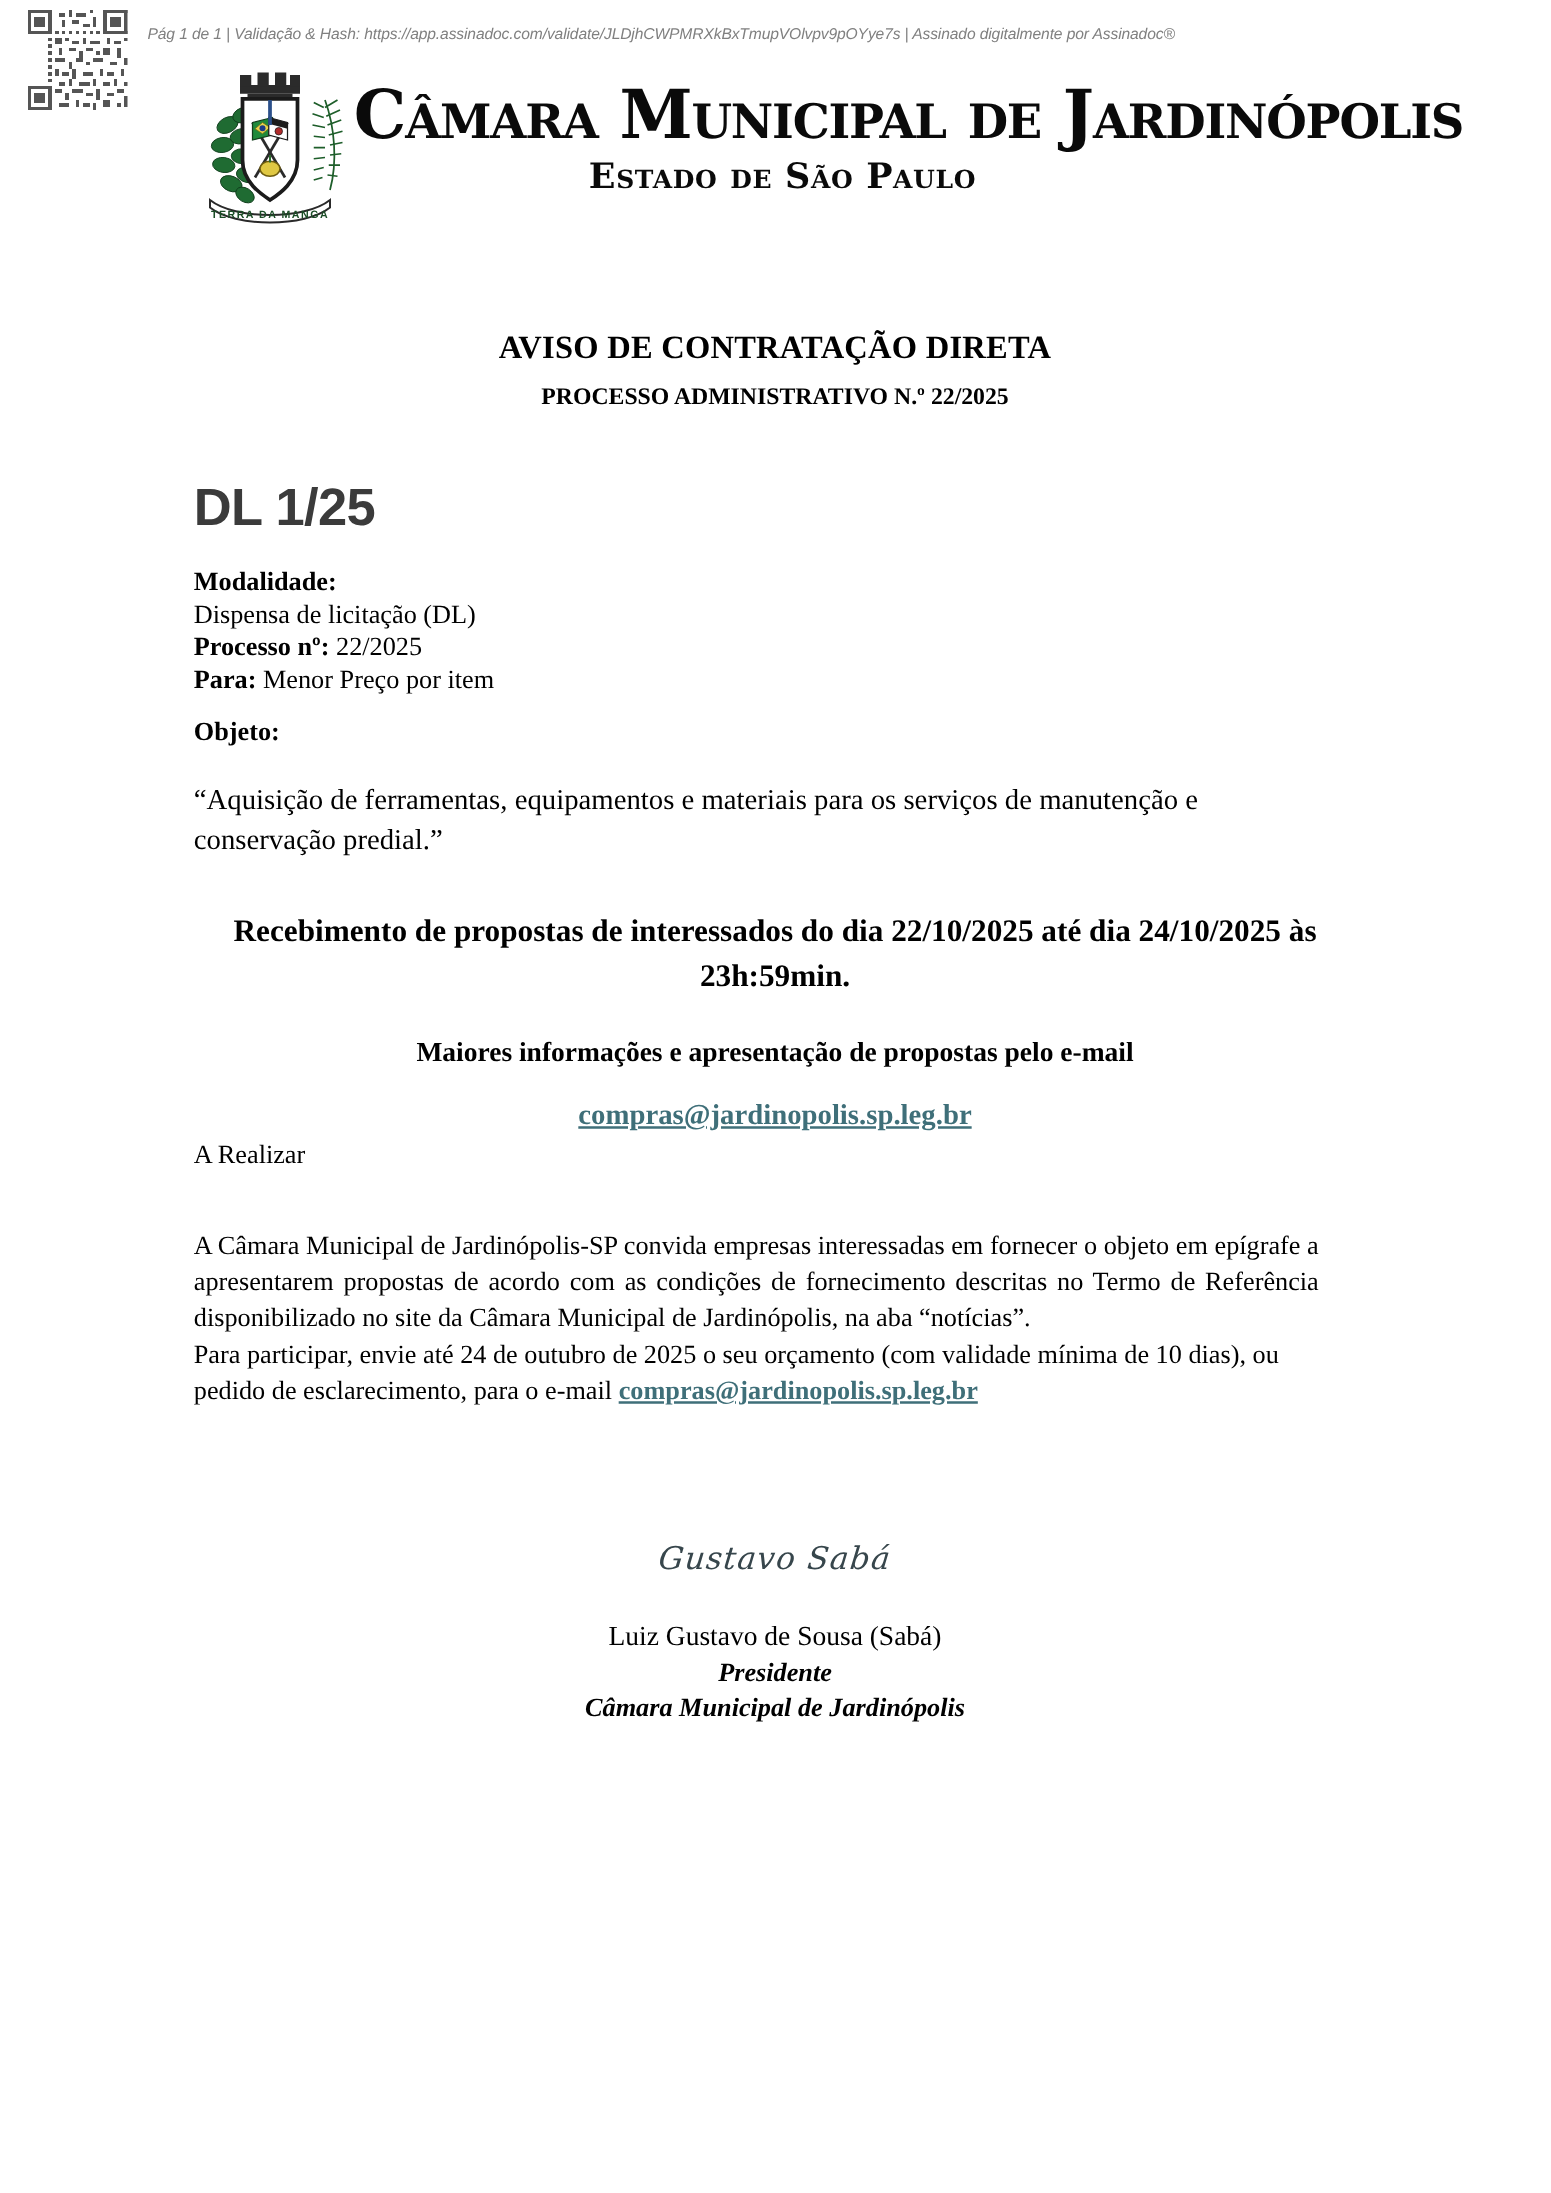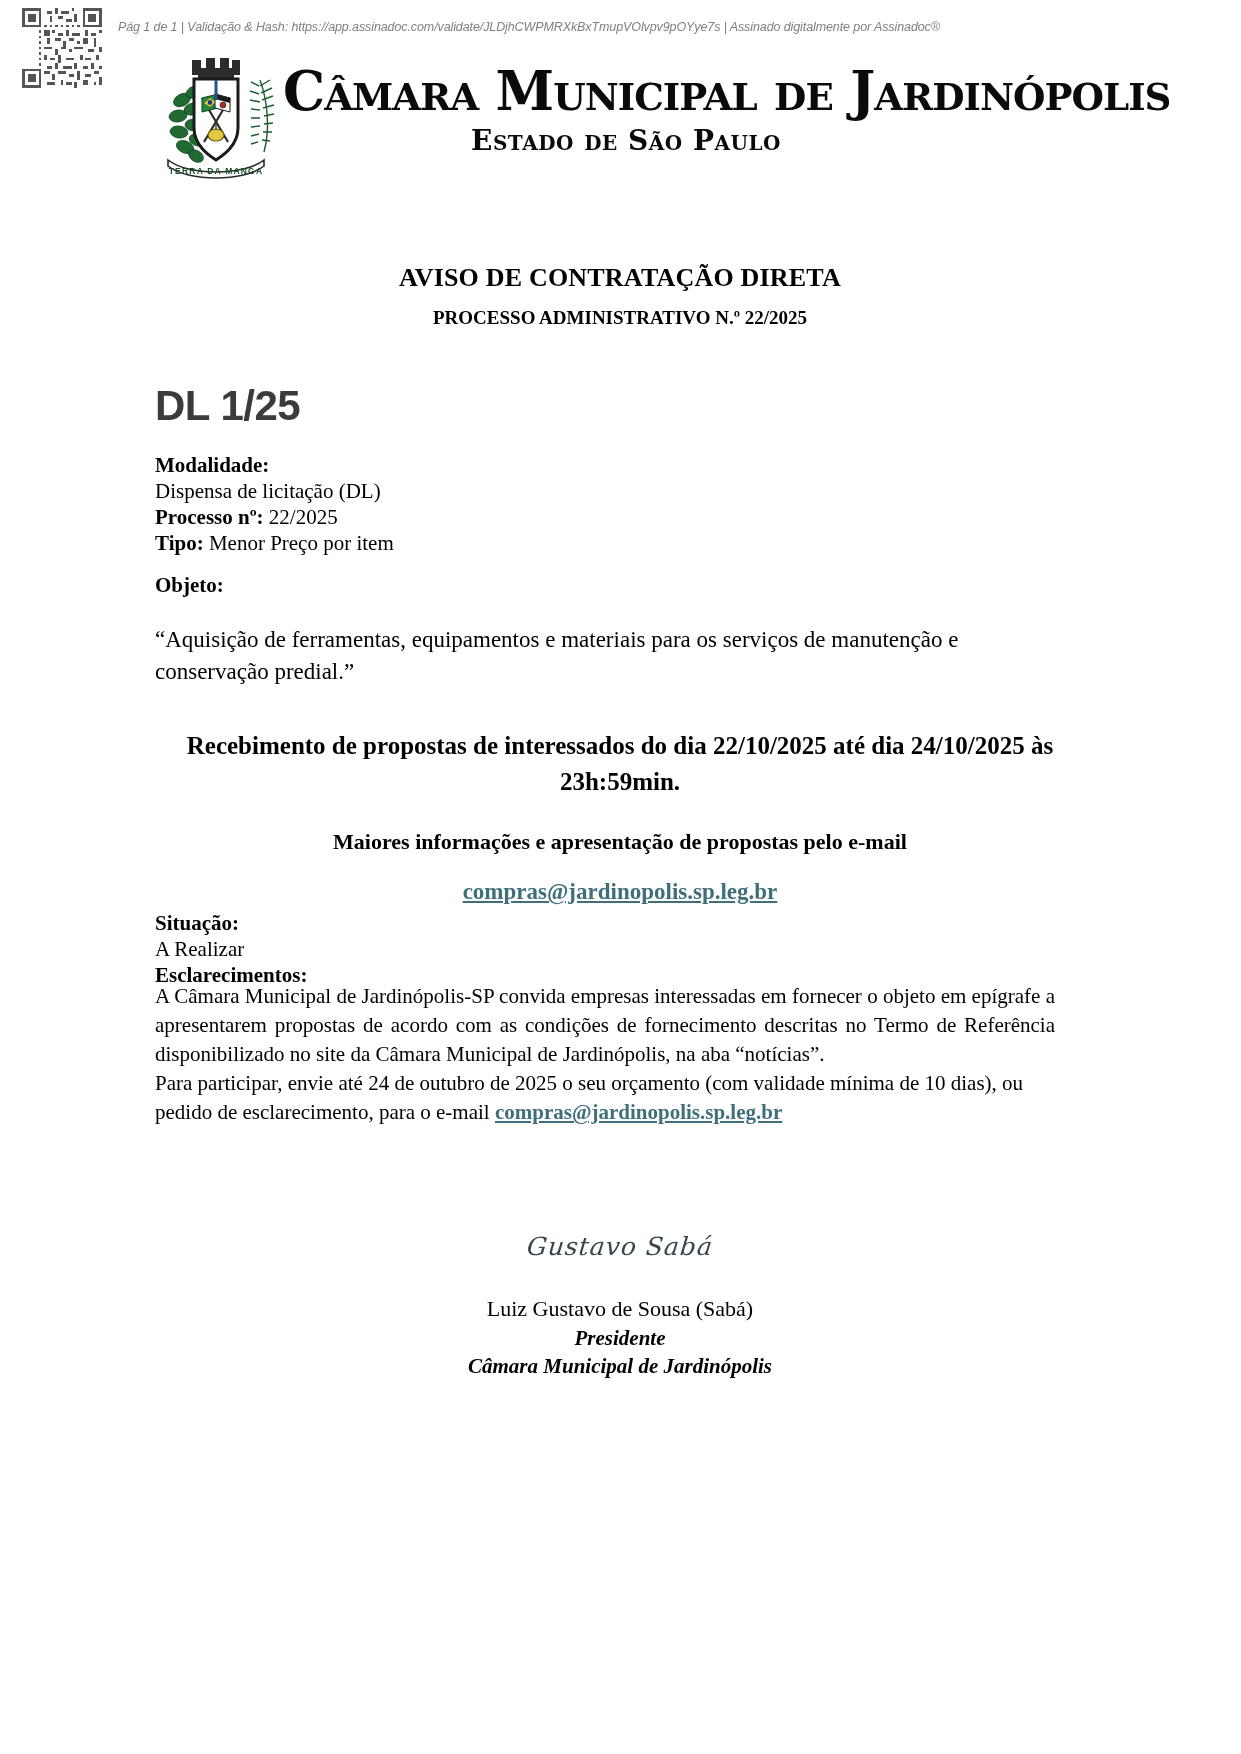--- a/index.html
+++ b/index.html
@@ -429,44 +429,38 @@
     <span class="lbl">Modalidade:</span>
   </div>
   <div>
     <span>Dispensa de licitação (DL)</span>
   </div>
   <div>
     <span class="lbl">Processo nº:</span>
     <span>22/2025</span>
   </div>
   <div>
-    <span class="lbl">Tipo:</span>
+    <span class="lbl">Para:</span>
     <span>Menor Preço por item</span>
   </div>
 </div>
 
 <div class="objeto-label">Objeto:</div>
 <div class="objeto-text">“Aquisição de ferramentas, equipamentos e materiais para os serviços de manutenção e conservação predial.”</div>
 
 <div class="recebimento">Recebimento de propostas de interessados do dia 22/10/2025 até dia 24/10/2025 às 23h:59min.</div>
 
 <div class="maiores">
   <span>Maiores informações e apresentação de propostas pelo e-mail</span>
   <span class="email-link email-center">compras@jardinopolis.sp.leg.br</span>
 </div>
 
 <div class="situacao">
   <div>
-    <span class="lbl">Situação:</span>
-  </div>
-  <div>
     <span>A Realizar</span>
-  </div>
-  <div>
-    <span class="lbl">Esclarecimentos:</span>
   </div>
 </div>
 
 <div class="esclare-body">
   <p>A Câmara Municipal de Jardinópolis-SP convida empresas interessadas em fornecer o objeto em epígrafe a apresentarem propostas de acordo com as condições de fornecimento descritas no Termo de Referência disponibilizado no site da Câmara Municipal de Jardinópolis, na aba “notícias”.</p>
   <p class="no-justify"><span>Para participar, envie até 24 de outubro de 2025 o seu orçamento (com validade mínima de 10 dias), ou pedido de esclarecimento, para o e-mail </span><span class="email-link">compras@jardinopolis.sp.leg.br</span></p>
 </div>
 
 <div class="signature-area">
   <div>

